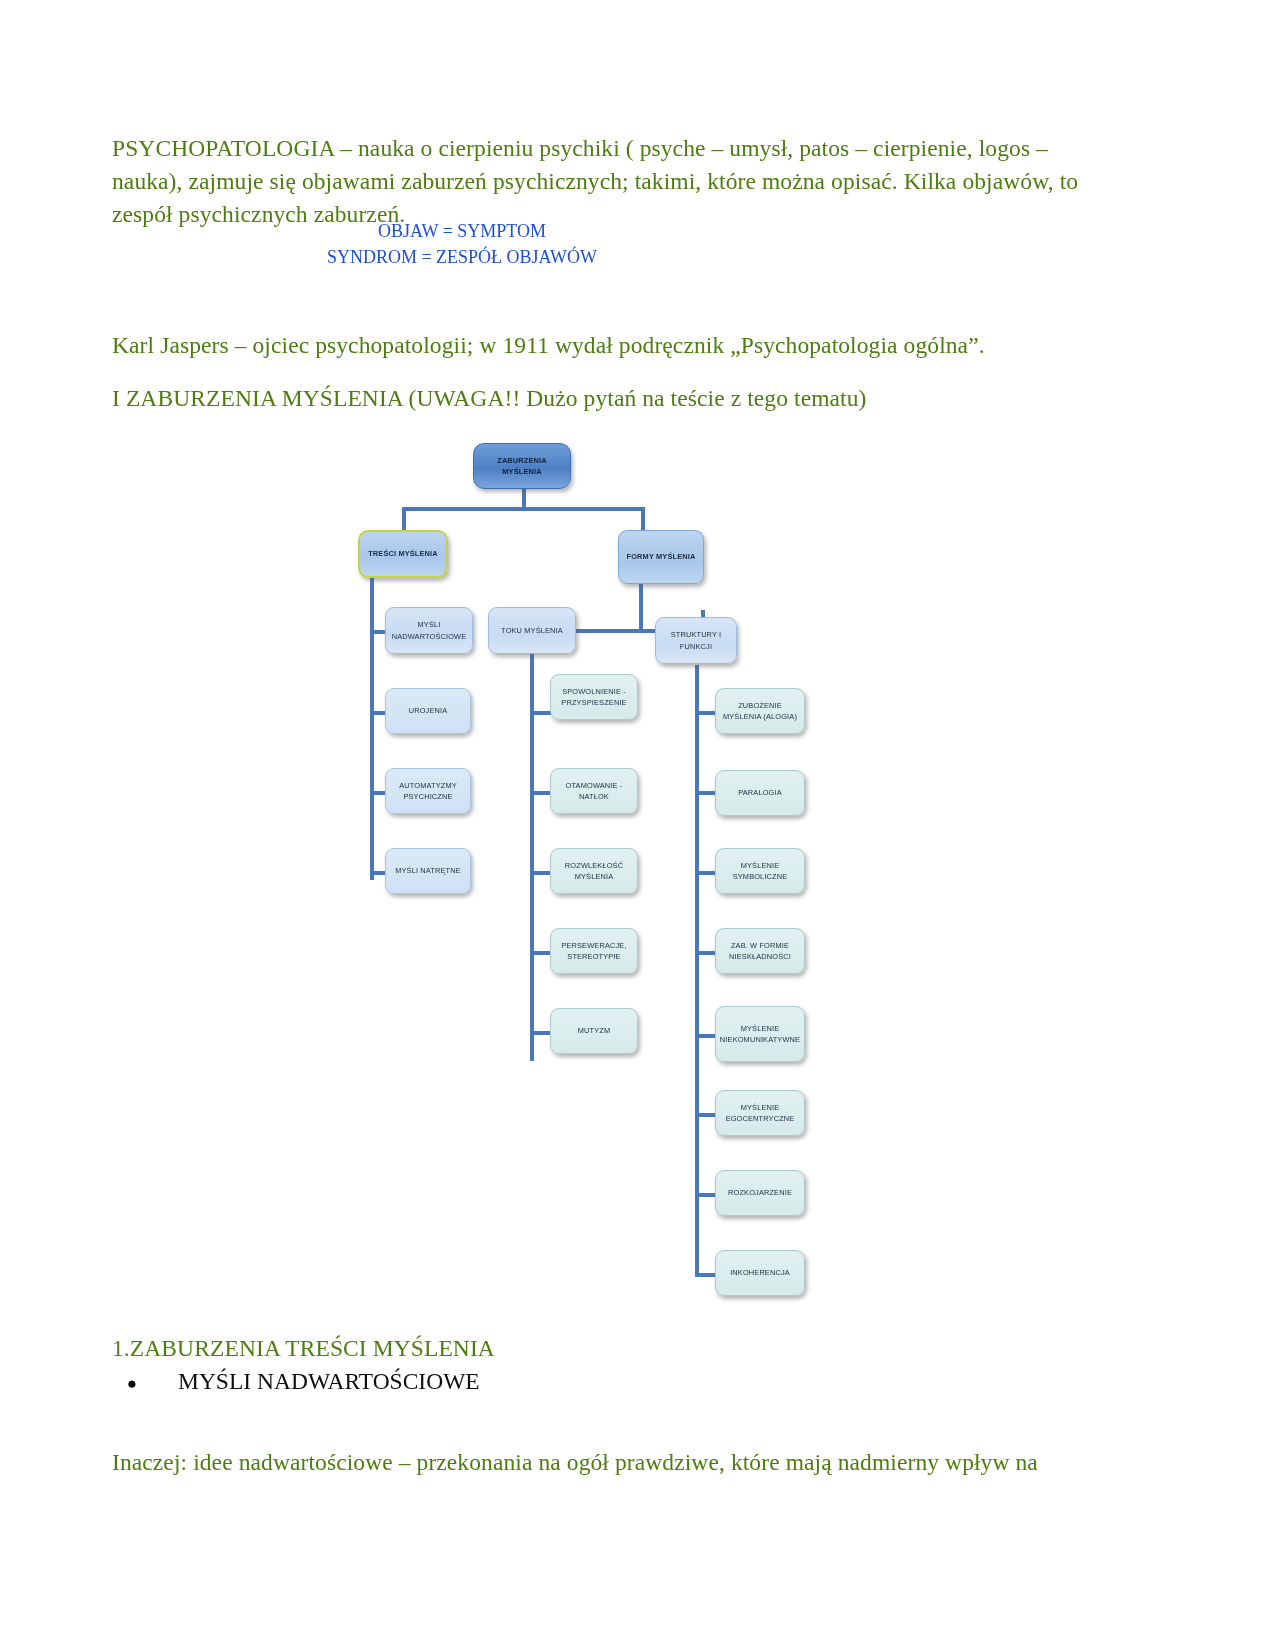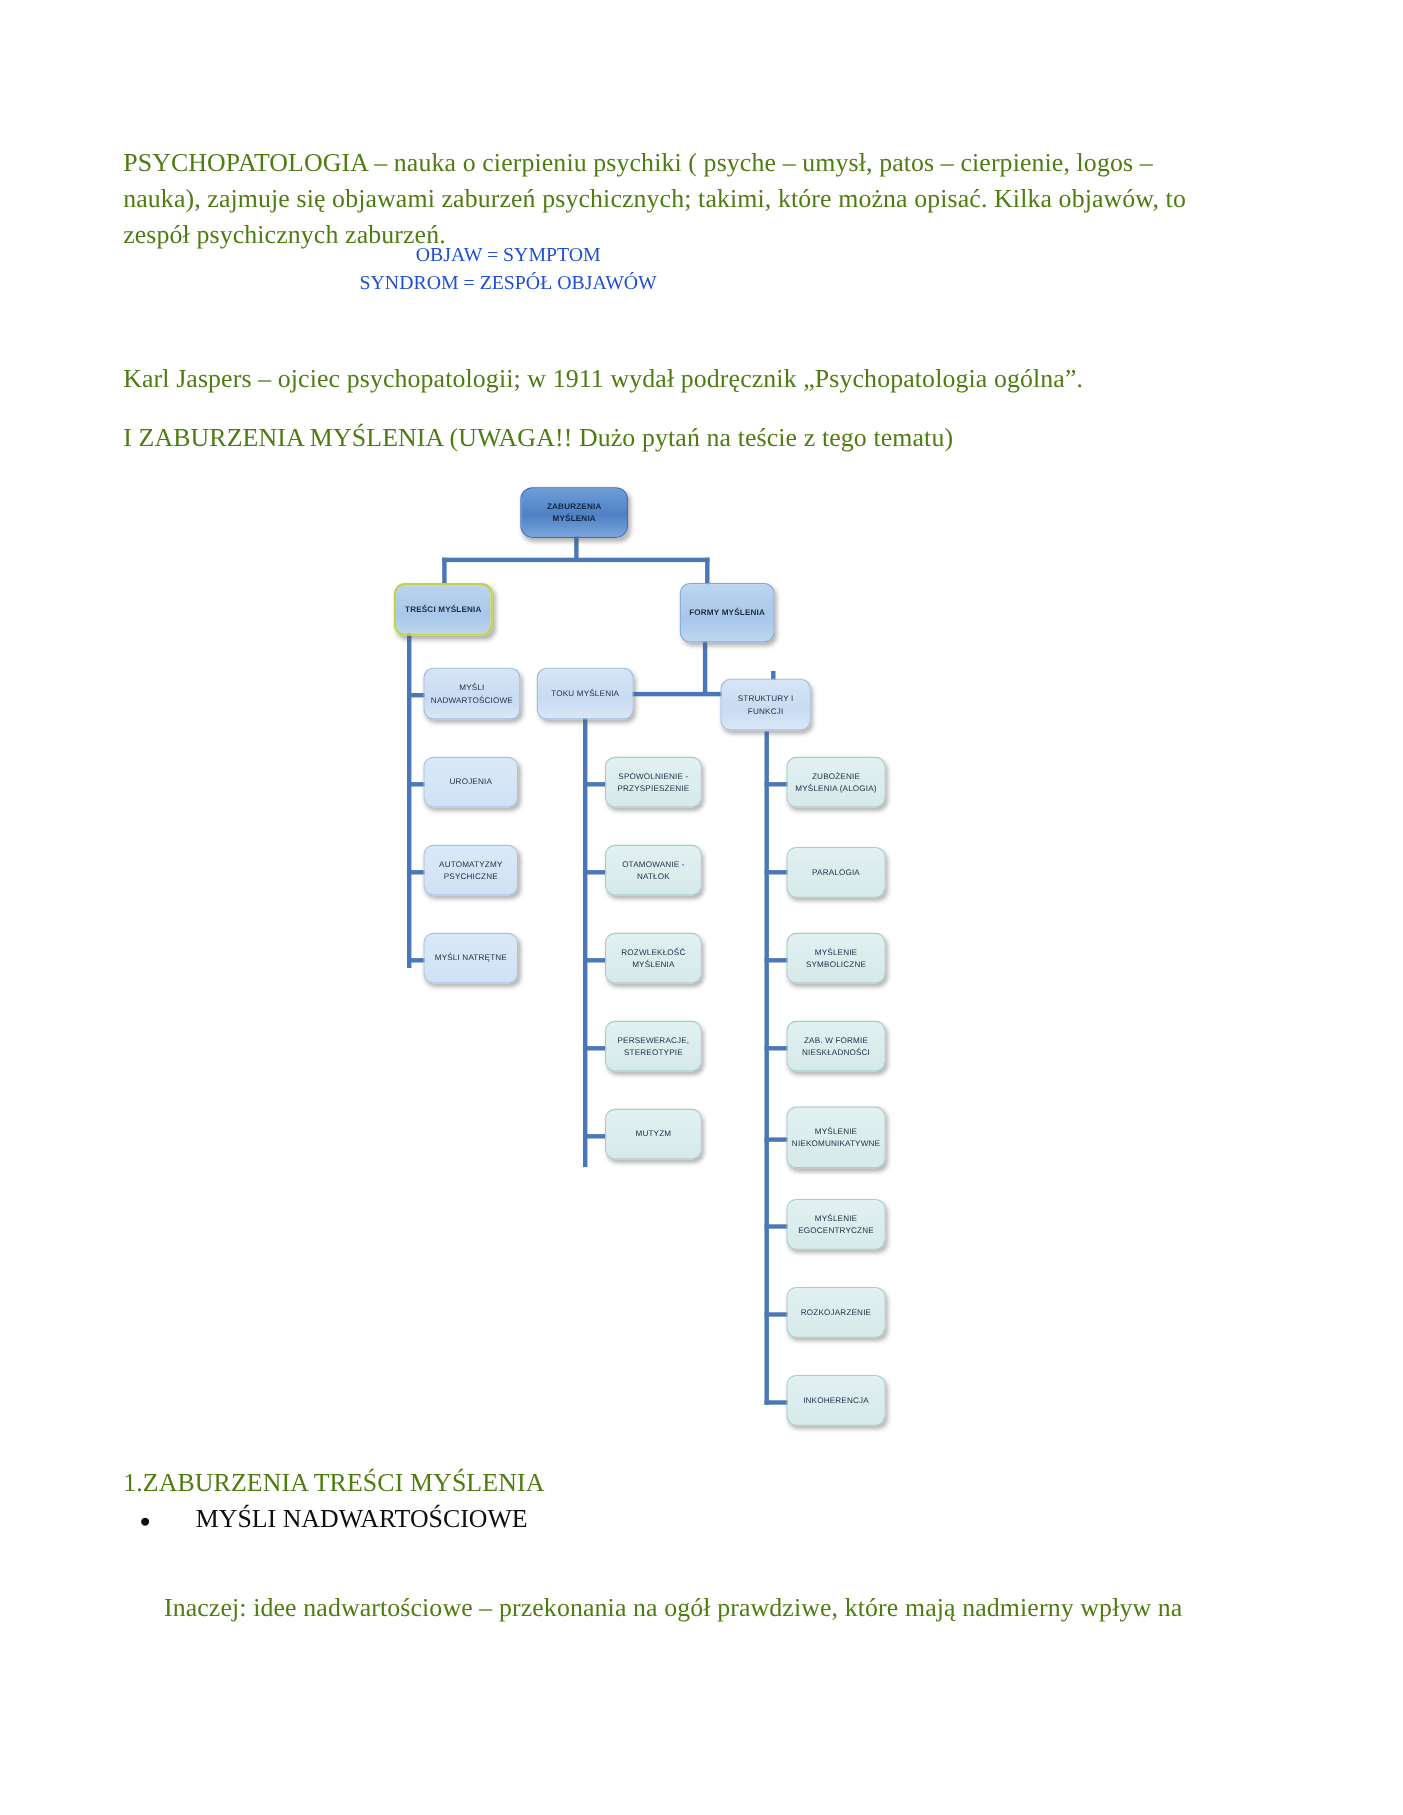--- a/index.html
+++ b/index.html
@@ -38,21 +38,21 @@
     width: 700px;
     top: 218px;
     font-size: 18px;
     line-height: 1.45;
     text-align: center;
     color: #1d4ed8;
   }
   .para-jaspers { top: 305px; }
   .para-section { top: 358px; }
   .para-subhead  { top: 1308px; }
-  .para-last     { top: 1422px; text-align: center; }
+  .para-last     { top: 1422px; }
 
   .bullet-row {
     position: absolute;
     left: 112px;
     width: 1000px;
     top: 1365px;
     font-size: 23.5px;
     line-height: 1.42;
     color: #0d0d0d;
     display: flex;
@@ -206,21 +206,21 @@
     <div class="node leafA" style="left:45px; top:258px; width:86px; height:46px;">
       <span>UROJENIA</span>
     </div>
     <div class="node leafA" style="left:45px; top:338px; width:86px; height:46px;">
       <span>AUTOMATYZMY PSYCHICZNE</span>
     </div>
     <div class="node leafA" style="left:45px; top:418px; width:86px; height:46px;">
       <span>MYŚLI NATRĘTNE</span>
     </div>
 
-    <div class="node leafB" style="left:210px; top:258px; width:88px; height:46px;">
+    <div class="node leafB" style="left:210px; top:244px; width:88px; height:46px;">
       <span>SPOWOLNIENIE - PRZYSPIESZENIE</span>
     </div>
     <div class="node leafB" style="left:210px; top:338px; width:88px; height:46px;">
       <span>OTAMOWANIE - NATŁOK</span>
     </div>
     <div class="node leafB" style="left:210px; top:418px; width:88px; height:46px;">
       <span>ROZWLEKŁOŚĆ MYŚLENIA</span>
     </div>
     <div class="node leafB" style="left:210px; top:498px; width:88px; height:46px;">
       <span>PERSEWERACJE, STEREOTYPIE</span>

